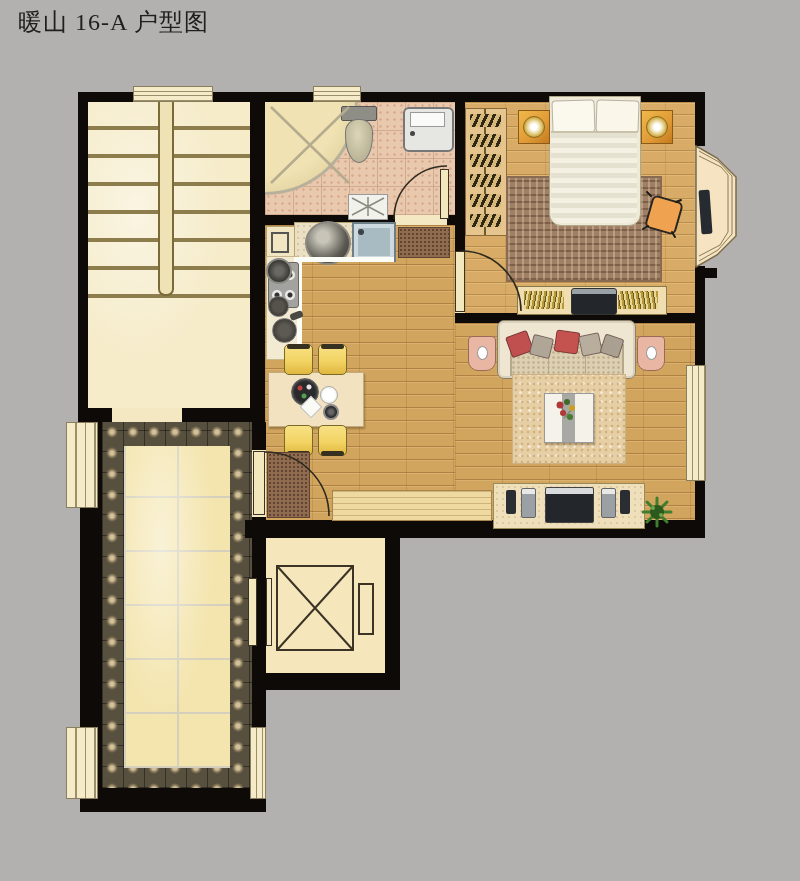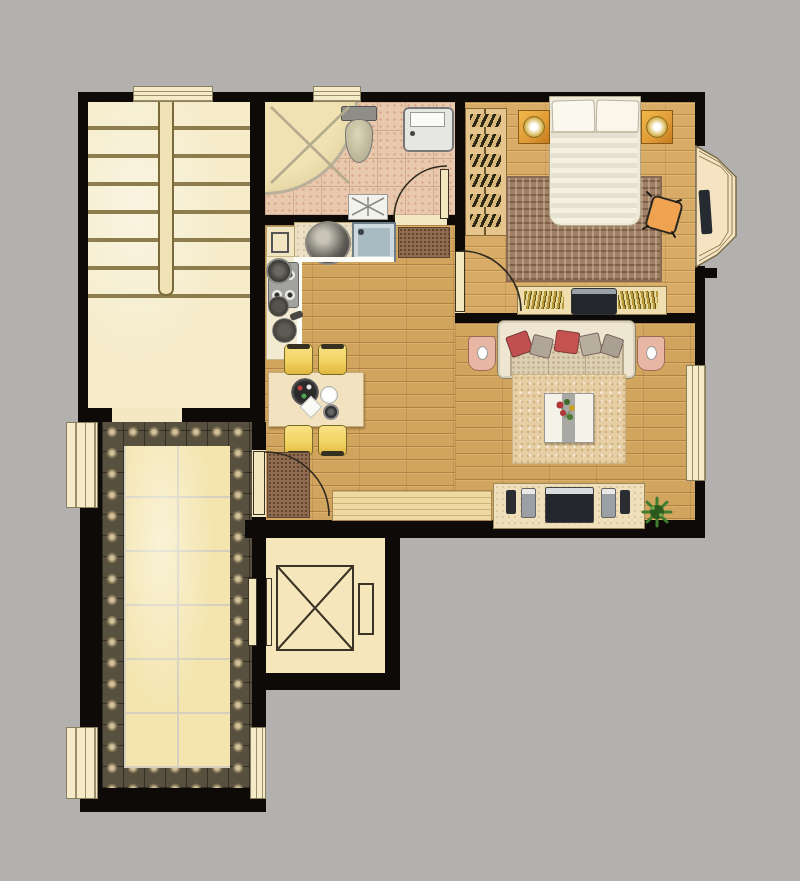--- a/index.html
+++ b/index.html
@@ -56,20 +56,21 @@
       repeating-linear-gradient(0deg,rgba(62,36,20,.35) 0 2px,transparent 2px 7px);}
   .rugliv{background-color:#e7cfa5;border:1px solid #cbb183;
     background-image:radial-gradient(rgba(180,140,80,.45) 1px,transparent 1.7px),
       radial-gradient(rgba(255,255,255,.55) 1px,transparent 1.7px);
     background-size:6px 6px,9px 9px;background-position:0 0,3px 4px;}
 </style>
 </head>
 <body>
 
 <div id="plan">
+  <div class="ttl">暖山 16-A 户型图</div>
 
   <div class="abs stairroom" style="left:88px;top:102px;width:162px;height:306px;">
     <div class="abs treads" style="left:0;top:0;width:162px;height:200px;"></div>
     <div class="abs rail" style="left:70px;top:-2px;width:12px;height:192px;"></div>
   </div>
   <div class="abs bath" style="left:265px;top:102px;width:190px;height:113px;"></div>
   <div class="abs wood2" style="left:465px;top:102px;width:230px;height:211px;"></div>
   <div class="abs wood" style="left:265px;top:225px;width:190px;height:295px;"></div>
   <div class="abs wood" style="left:455px;top:323px;width:240px;height:197px;"></div>
   <div class="abs terrb" style="left:102px;top:422px;width:150px;height:366px;"></div>

